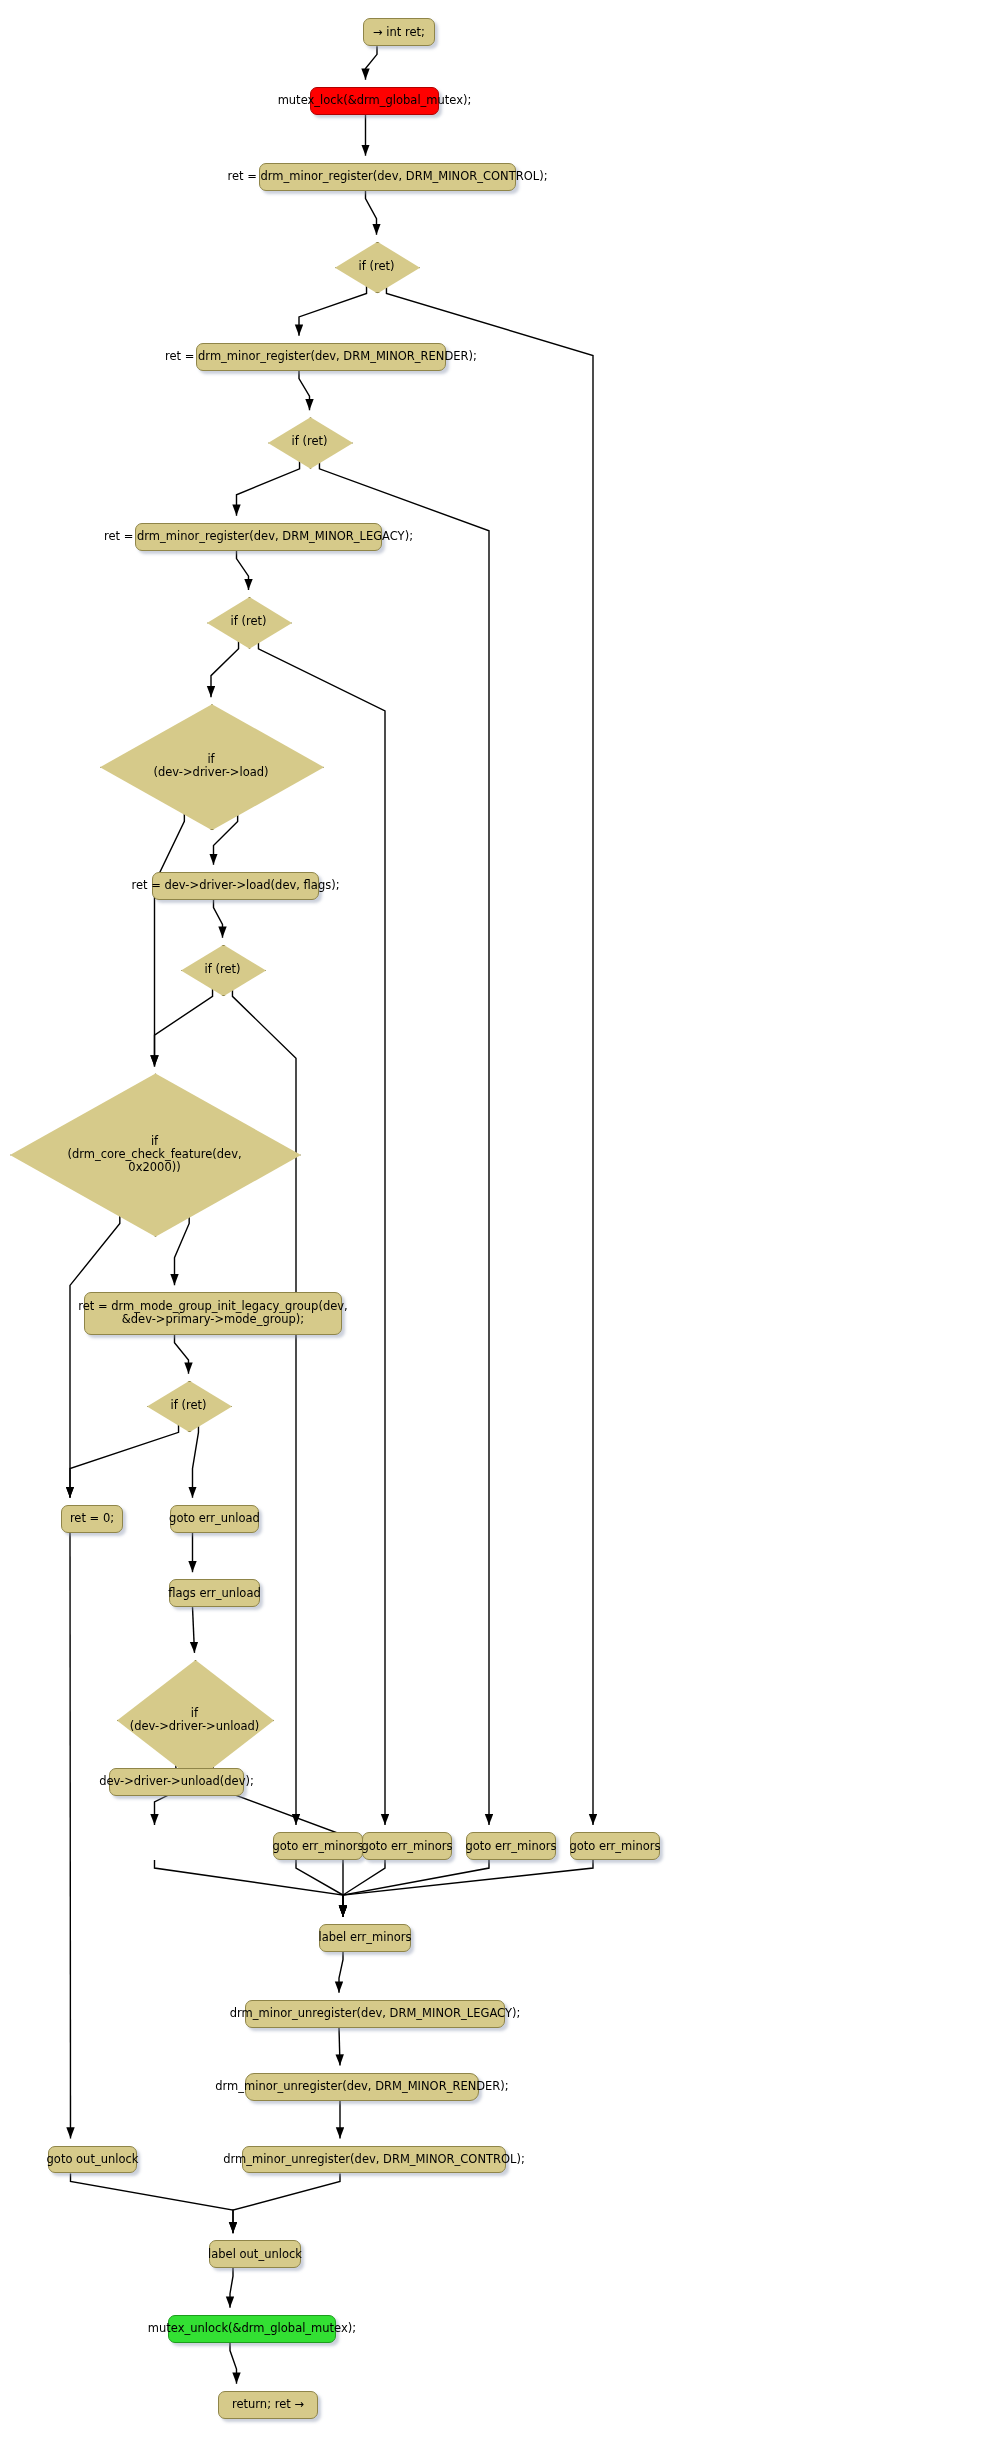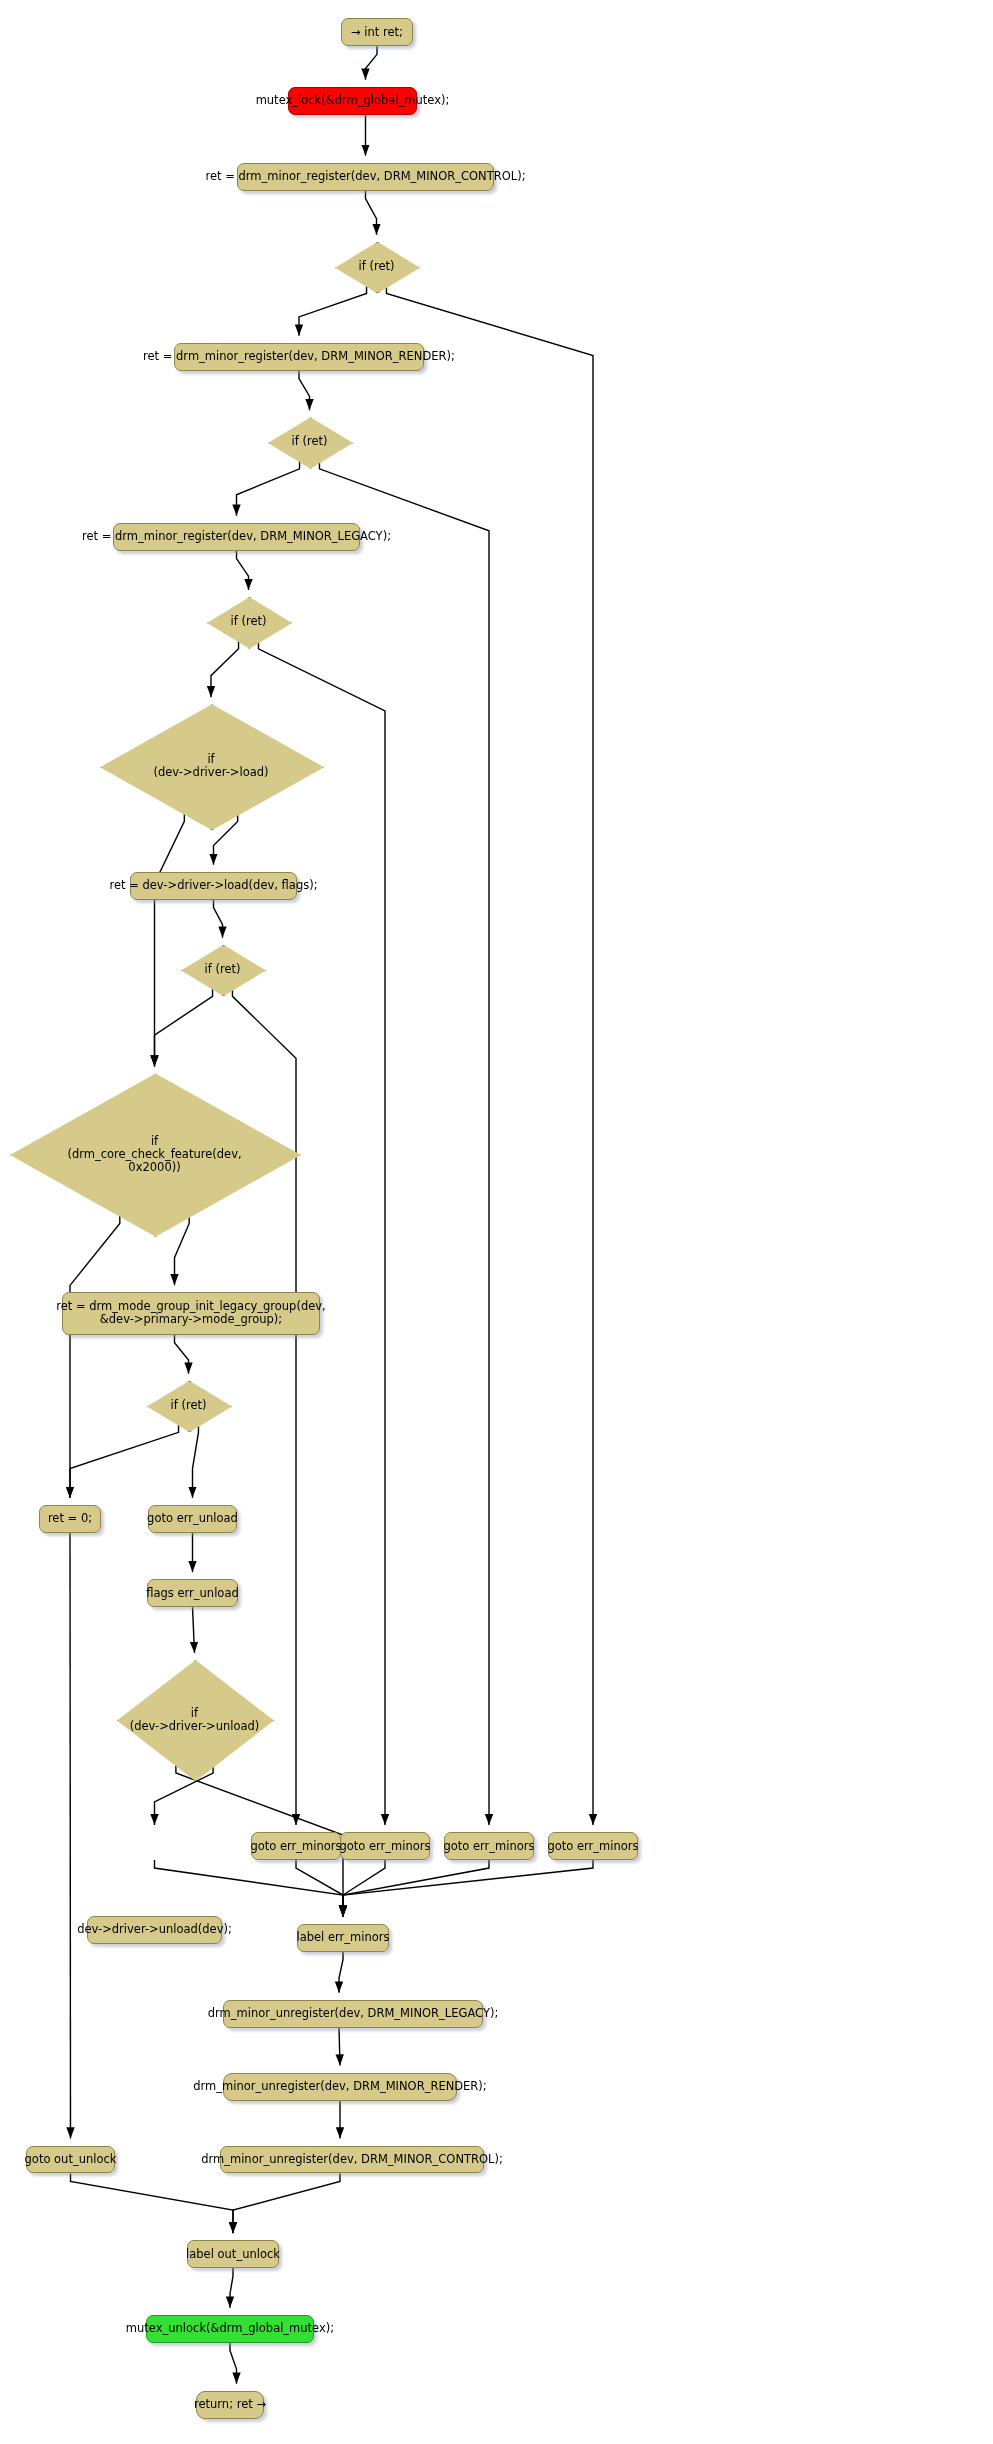--- a/index.html
+++ b/index.html
@@ -10,20 +10,21 @@
   .box{
     background:#d6ca8a;
     border:1px solid #8f8549;
     border-radius:7px;
     box-shadow:3px 3px 3px rgba(140,150,175,0.45);
     color:#000;
     font-size:11.5px;
     line-height:13px;
     white-space:pre;
     padding:2px 0;
+    margin-left:22px;
   }
   .box.red{background:#ff0000;border-color:#b00000;}
   .box.green{background:#33e033;border-color:#1d9c1d;}
   .diamond{
     color:#000;font-size:11.5px;line-height:13px;white-space:pre;
     background:transparent;border:0;
   }
   .diamond .dshape{
     position:absolute;left:0;top:0;width:100%;height:100%;
     background:#d6ca8a;
@@ -102,27 +103,27 @@
 (drm_core_check_feature(dev,
 0x2000))</div></div>
       <div class="node box" style="left: 62px; top: 1292.19px; width: 258px; height: 42.449px;"><span>ret = drm_mode_group_init_legacy_group(dev,
 &amp;dev-&gt;primary-&gt;mode_group);</span></div>
       <div class="node diamond" style="left: 147px; top: 1380.63px; width: 83px; height: 49.648px;"><div class="dshape"></div><div class="dlabel">if (ret)</div></div>
       <div class="node box" style="left: 39px; top: 1504.75px; width: 62px; height: 27.927px;"><span>ret = 0;</span></div>
       <div class="node box" style="left: 148px; top: 1504.75px; width: 89px; height: 27.927px;"><span>goto err_unload</span></div>
       <div class="node box" style="left: 147px; top: 1579.22px; width: 91px; height: 27.927px;"><span>flags err_unload</span></div>
       <div class="node diamond" style="left: 117px; top: 1659.9px; width: 155px; height: 119.466px;"><div class="dshape"></div><div class="dlabel">if
 (dev-&gt;driver-&gt;unload)</div></div>
-      <div class="node box" style="left: 87px; top: 1916px; width: 135px; height: 27.927px;"><span>dev-&gt;driver-&gt;unload(dev);</span></div>
+      <div class="node box" style="left: 87px; top: 1768px; width: 135px; height: 27.927px;"><span>dev-&gt;driver-&gt;unload(dev);</span></div>
       <div class="node box" style="left: 251px; top: 1832.12px; width: 90px; height: 27.927px;"><span>goto err_minors</span></div>
       <div class="node box" style="left: 340px; top: 1832.12px; width: 90px; height: 27.927px;"><span>goto err_minors</span></div>
       <div class="node box" style="left: 444px; top: 1832.12px; width: 90px; height: 27.927px;"><span>goto err_minors</span></div>
       <div class="node box" style="left: 548px; top: 1832.12px; width: 90px; height: 27.927px;"><span>goto err_minors</span></div>
       <div class="node box" style="left: 297px; top: 1923.65px; width: 92px; height: 27.927px;"><span>label err_minors</span></div>
       <div class="node box" style="left: 223px; top: 1999.68px; width: 260px; height: 27.927px;"><span>drm_minor_unregister(dev, DRM_MINOR_LEGACY);</span></div>
       <div class="node box" style="left: 223px; top: 2072.6px; width: 234px; height: 27.927px; border-radius: 9px;"><span>drm_minor_unregister(dev, DRM_MINOR_RENDER);</span></div>
       <div class="node box" style="left: 220px; top: 2145.52px; width: 264px; height: 27.927px;"><span>drm_minor_unregister(dev, DRM_MINOR_CONTROL);</span></div>
       <div class="node box" style="left: 26px; top: 2145.52px; width: 89px; height: 27.927px;"><span>goto out_unlock</span></div>
       <div class="node box" style="left: 187px; top: 2240.16px; width: 92px; height: 27.927px;"><span>label out_unlock</span></div>
       <div class="node box green" style="left: 146px; top: 2314.63px; width: 168px; height: 27.927px;"><span>mutex_unlock(&amp;drm_global_mutex);</span></div>
-      <div class="node box" style="left: 196px; top: 2390.66px; width: 68px; height: 27.927px; border-radius: 9px;"><span>return; ret →</span></div>
+      <div class="node box" style="left: 196px; top: 2390.66px; width: 100px; height: 27.927px;"><span>return; ret →</span></div>
     </div>
 </div>
 
 </body></html>

